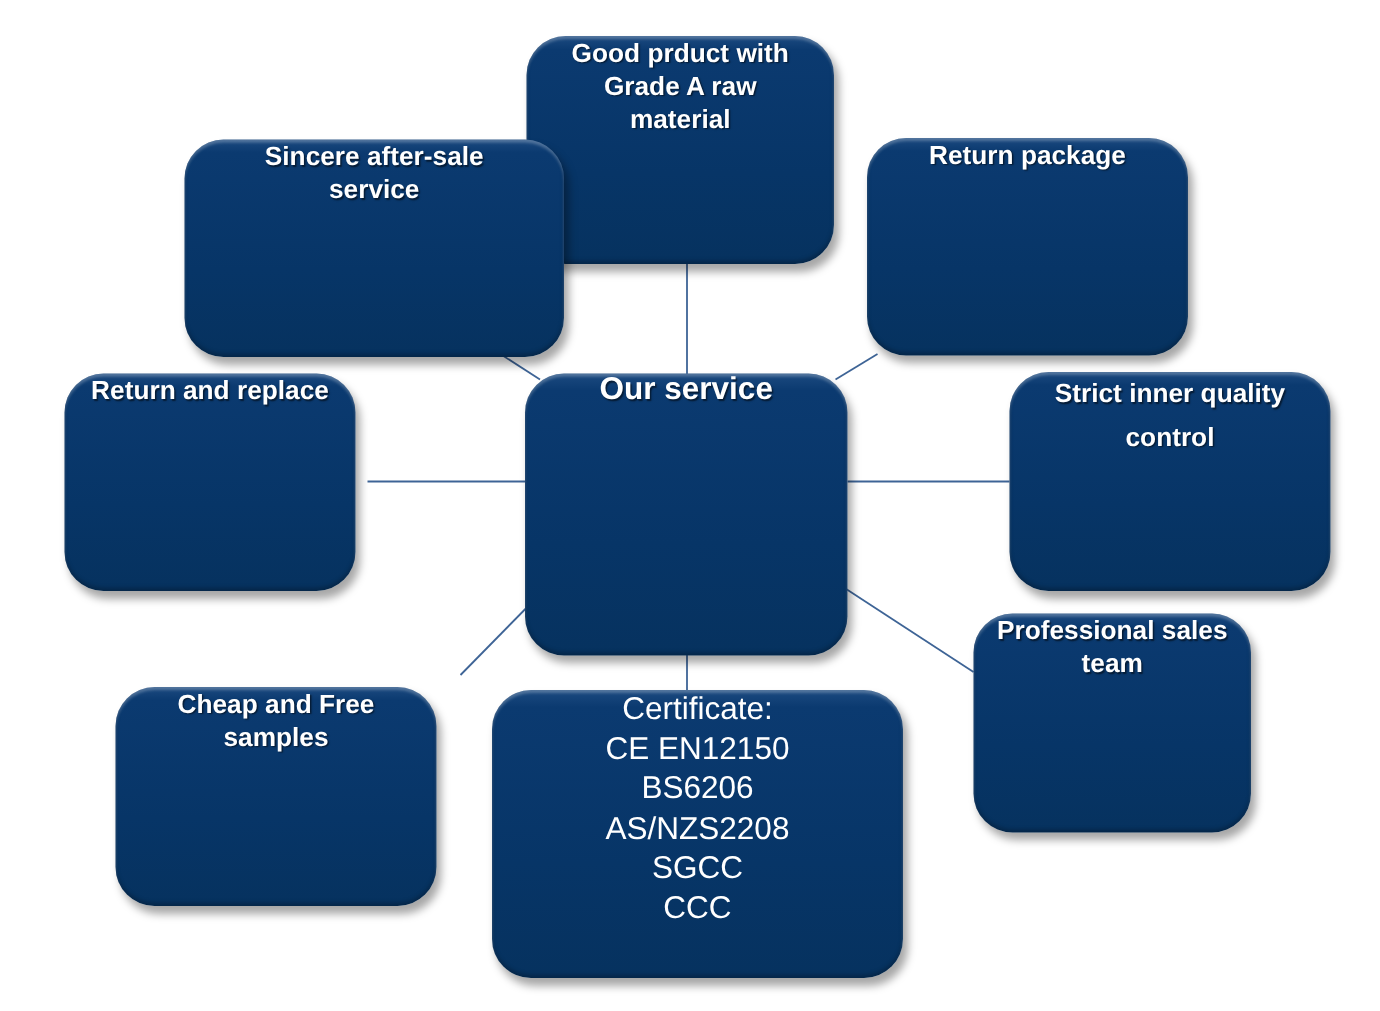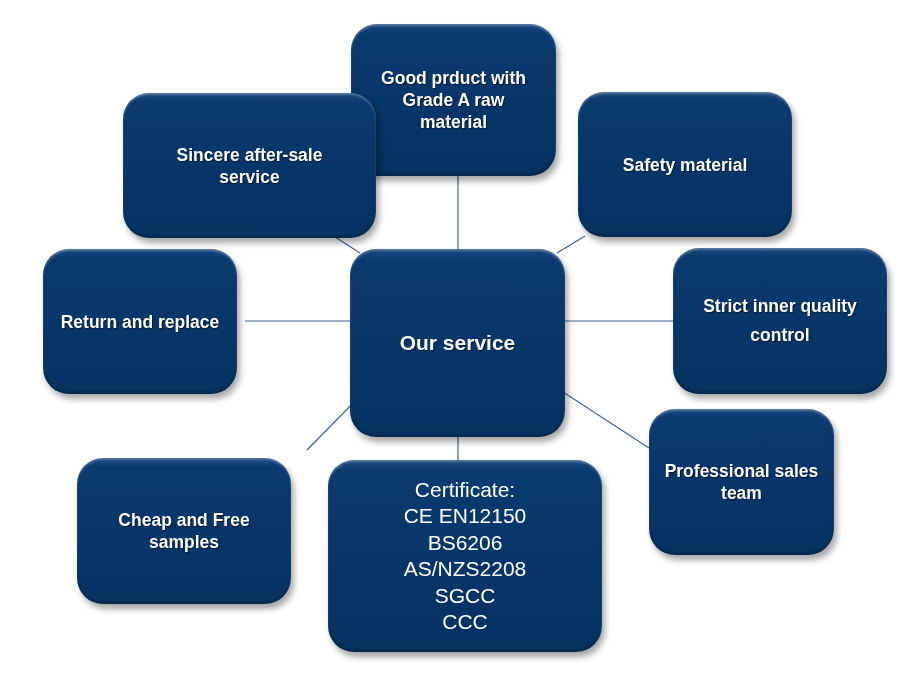--- a/index.html
+++ b/index.html
@@ -7,21 +7,21 @@
       width: 920px; height: 674px; background: #ffffff; position: relative;
       overflow: hidden; font-family: "Liberation Sans", sans-serif;
     }
     #connectors { position: absolute; left: 0; top: 0; width: 920px; height: 674px; }
     #connectors line { stroke: #3e6496; stroke-width: 1.2; }
     .node {
       position: absolute; box-sizing: border-box;
       background: linear-gradient(to bottom, #1c4a80 0%, #0b3a70 6%, #073567 60%, #06325f 100%);
       border-radius: 26px;
       box-shadow: 3px 5px 6px rgba(0,0,0,0.35), inset 0 2px 2px rgba(255,255,255,0.25), inset 0 -2px 3px rgba(0,0,0,0.25);
-      color: #ffffff; display: flex; align-items: center; justify-content: center;
+      color: #ffffff; display: flex; align-items: flex-start; justify-content: center;
       text-align: center; font-weight: bold; font-size: 17.5px; line-height: 22px;
       text-shadow: 1px 1px 1px rgba(0,0,0,0.55);
       padding: 0 14px;
     }
     .node .label { white-space: pre-line; }
     .node.center { font-size: 21px; }
     .node.cert { font-weight: normal; font-size: 21px; line-height: 26.5px; text-shadow: none; }
     .node.strict { line-height: 29px; }
   </style>
 </head>
@@ -43,21 +43,21 @@
 Grade A raw
 material</span>
 </div>
 
 <div class="node" style="left:123px;top:93px;width:253px;height:145px;">
   <span class="label">Sincere after-sale
 service</span>
 </div>
 
 <div class="node" style="left:578px;top:92px;width:214px;height:145px;">
-  <span class="label">Safety material</span>
+  <span class="label">Return package</span>
 </div>
 
 <div class="node" style="left:43px;top:249px;width:194px;height:145px;">
   <span class="label">Return and  replace</span>
 </div>
 
 <div class="node center" style="left:350px;top:249px;width:215px;height:188px;">
   <span class="label">Our service</span>
 </div>
 

